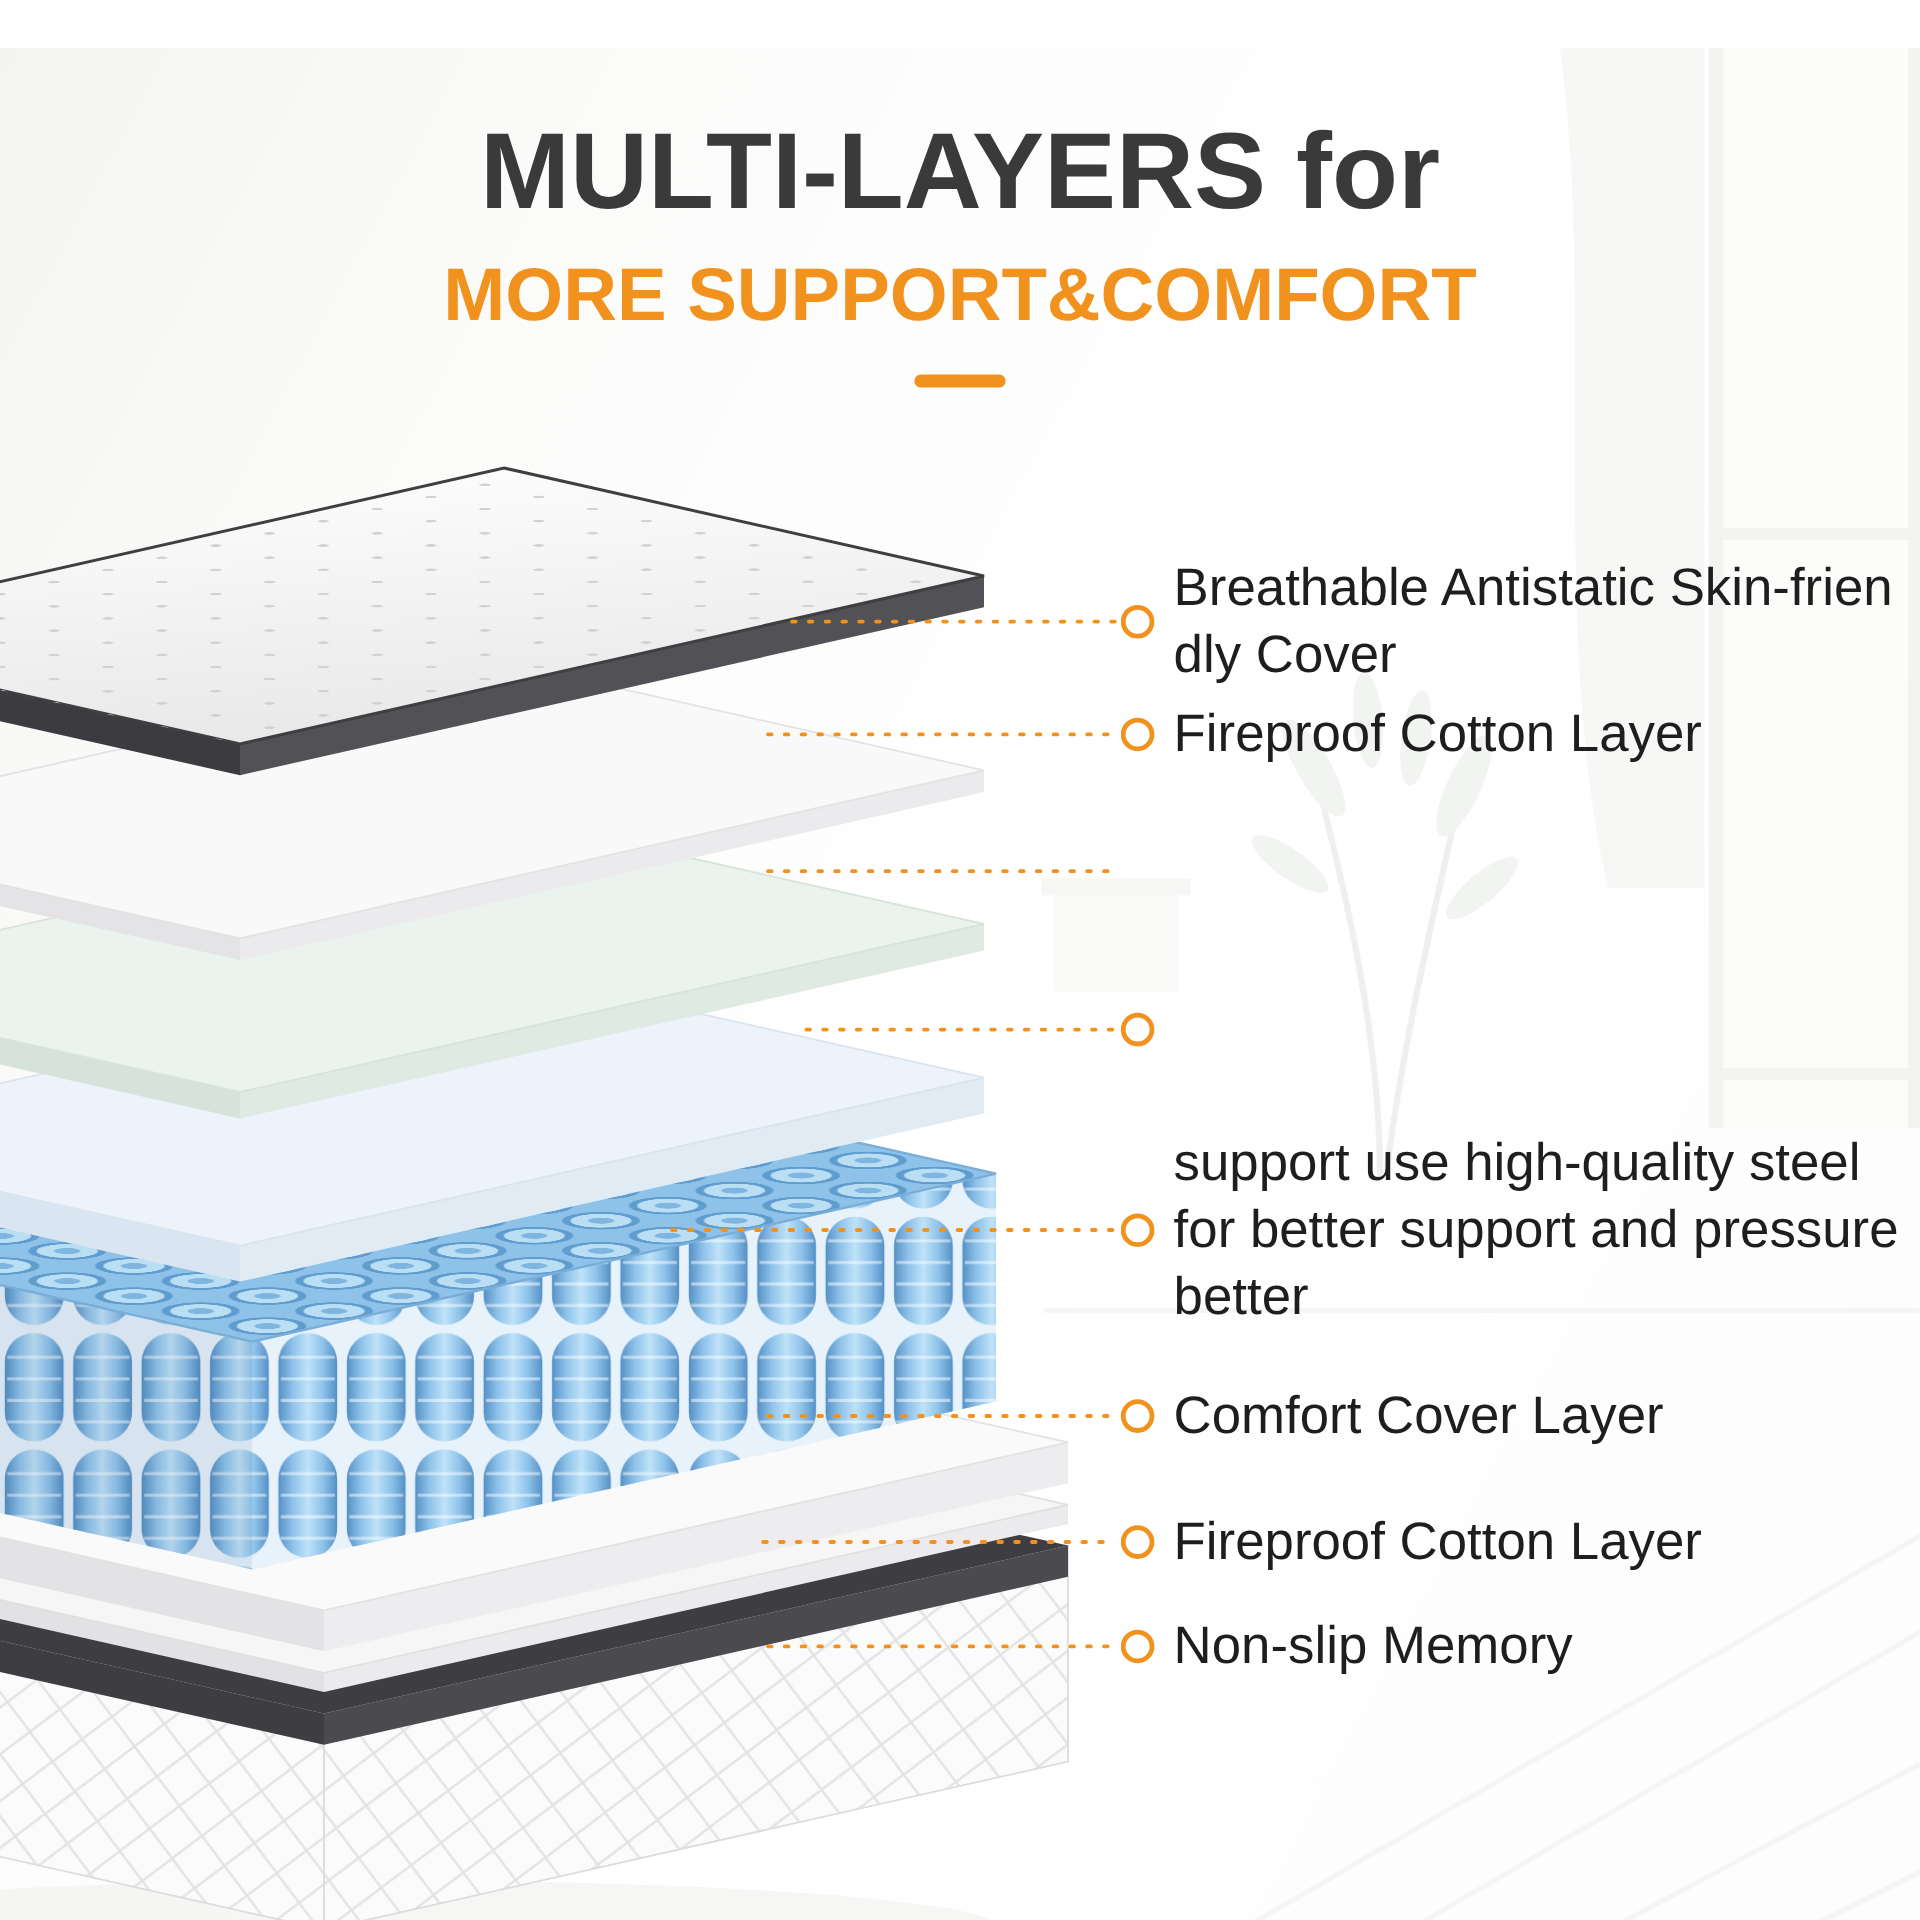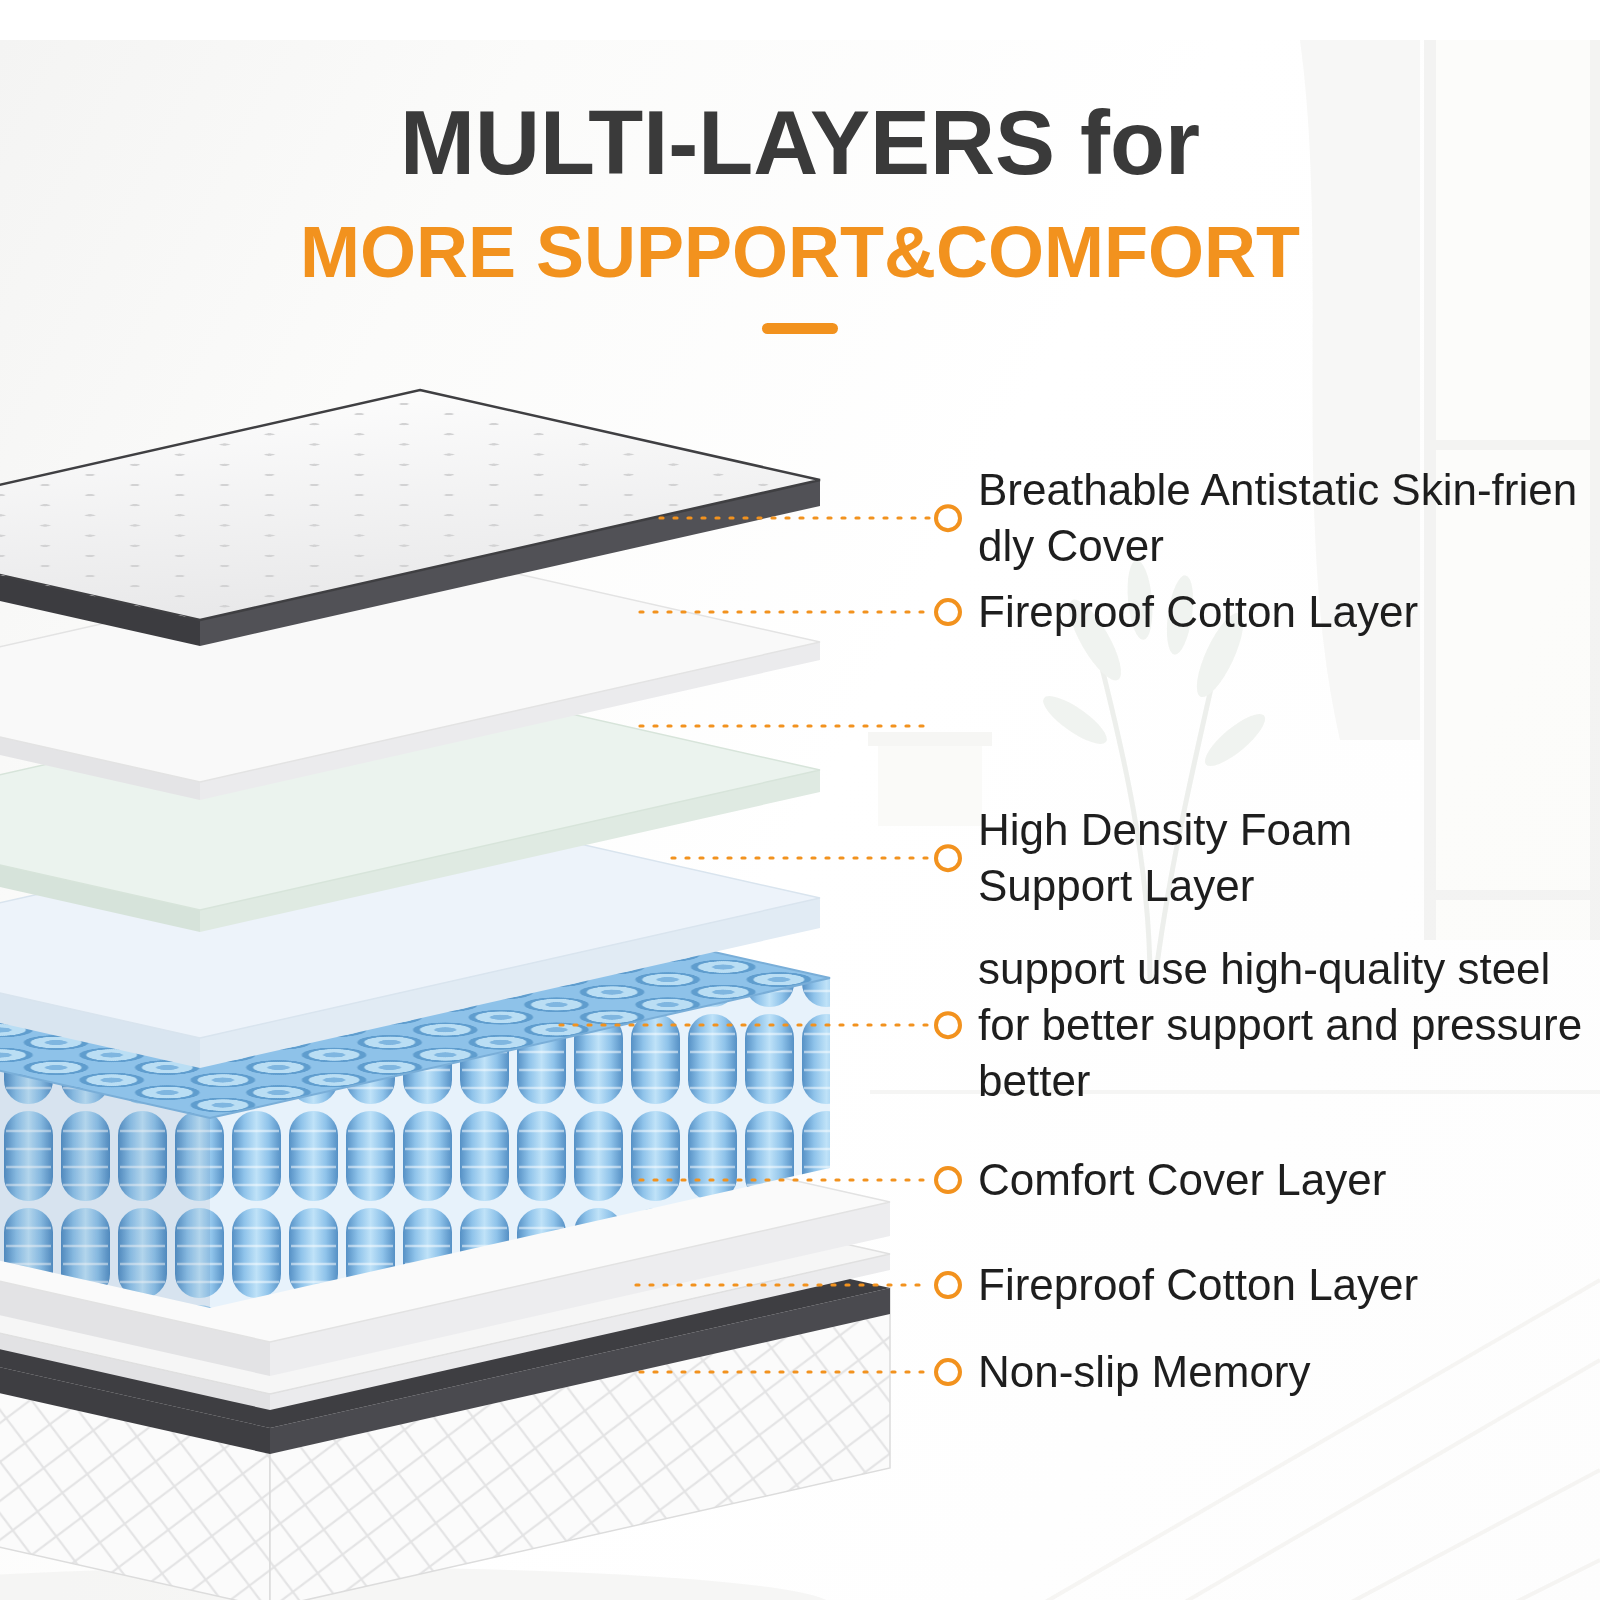--- a/index.html
+++ b/index.html
@@ -5,21 +5,21 @@
   html,body{margin:0;padding:0;}
   .page{
     position:relative;width:1600px;height:1600px;overflow:hidden;
     background:linear-gradient(118deg,#f4f4f3 0%,#fbfbfa 22%,#ffffff 50%,#fdfdfd 100%);
     font-family:"Liberation Sans",sans-serif;
     margin-top:40px;
   }
   svg.scene{position:absolute;top:0;left:0;z-index:1;}
   .header{position:absolute;top:52px;left:0;width:100%;text-align:center;z-index:3;}
   .header .t1{font-size:90px;font-weight:700;color:#3a3a3a;letter-spacing:0px;}
-  .header .t2{font-size:72px;font-weight:700;color:#F2921E;margin-top:16px;letter-spacing:0px;text-align:center;}
+  .header .t2{font-size:62px;font-weight:700;color:#F2921E;margin-top:16px;letter-spacing:0px;text-align:center;}
   .header .dash{width:76px;height:11px;background:#F2921E;border-radius:6px;margin:30px auto 0;}
   .label{position:absolute;left:934px;display:flex;align-items:center;gap:16px;
          transform:translateY(-50%);z-index:3;justify-content:flex-end;}
   .ring{width:20px;height:20px;border:4px solid #F2921E;border-radius:50%;
         background:#ffffff;flex:0 0 auto;box-sizing:content-box;}
   .label-text span{display:block;font-size:44px;line-height:1.27;color:#1e1e1e;white-space:nowrap;}
 </style>
 </head>
 <body>
 
@@ -169,24 +169,20 @@
   <div class="label" style="top:572px">
     <span class="ring"></span>
     <div class="label-text">
       <span>Fireproof Cotton Layer</span>
     </div>
   </div>
 
 
   <div class="label" style="top:818px">
     <span class="ring"></span>
-    <div class="label-text">
-      <span>High Density Foam</span>
-      <span>Support Layer</span>
-    </div>
   </div>
 
   <div class="label" style="top:985px">
     <span class="ring"></span>
     <div class="label-text">
       <span>support use high-quality steel</span>
       <span>for better support and pressure</span>
       <span>better</span>
     </div>
   </div>

